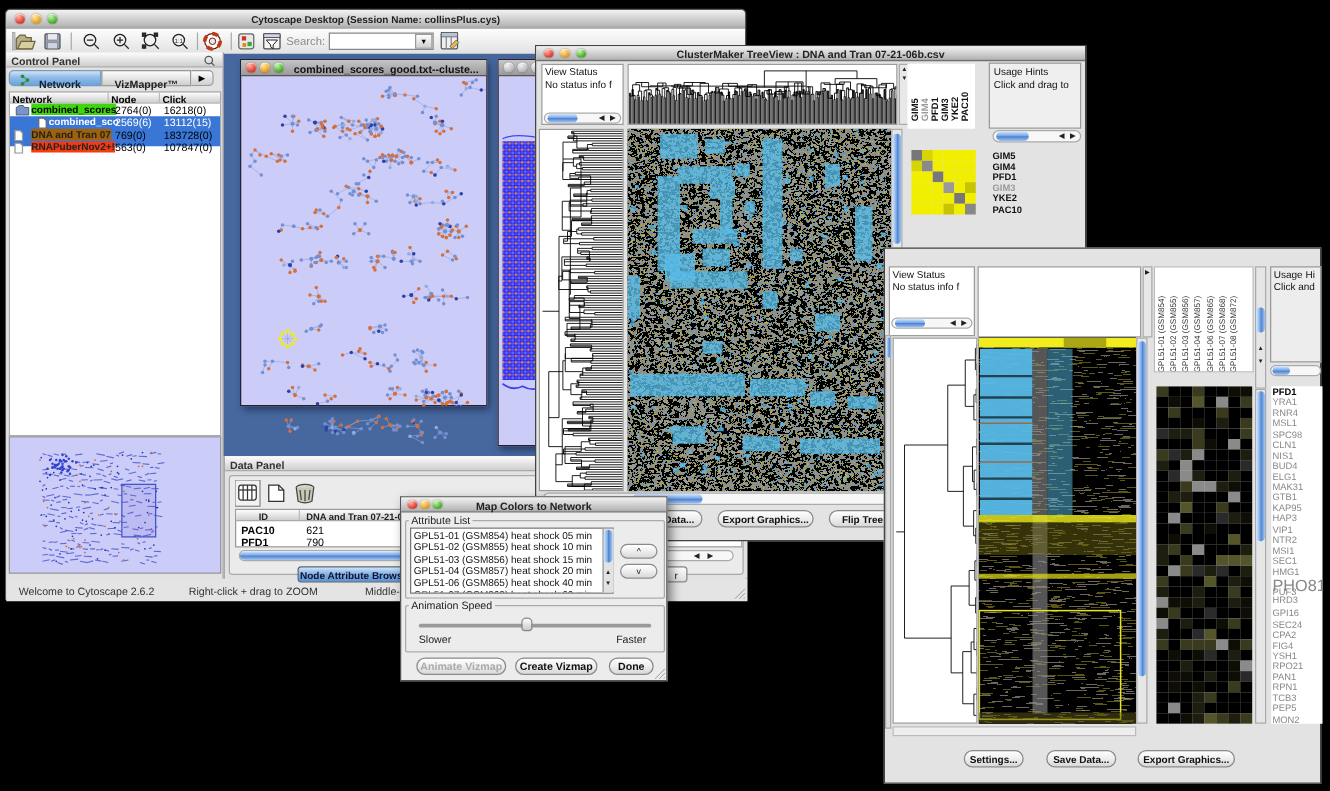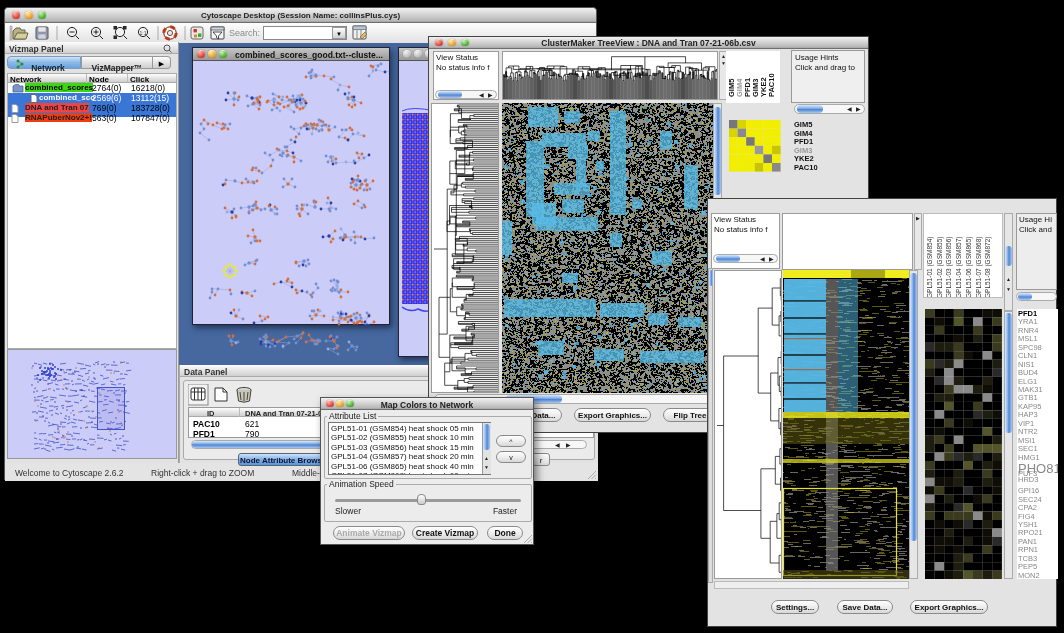--- a/index.html
+++ b/index.html
@@ -77,21 +77,21 @@
 <svg width="20" height="20" style="position:absolute;left:346px;top:0">
         <rect x="2" y="3" width="13" height="13" rx="1" fill="#f0f0f0" stroke="#555"></rect>
         <rect x="2" y="3" width="13" height="3.5" fill="#b9c4da" stroke="#555" stroke-width="0.6"></rect>
         <line x1="6" y1="6" x2="6" y2="16" stroke="#888"></line>
         <line x1="10" y1="6" x2="10" y2="16" stroke="#888"></line>
         <path d="M9 14 l5 -5 l2 2 l-5 5 z" fill="#e8b84a" stroke="#555" stroke-width="0.6"></path>
       </svg>
 </div>
 <div class="abs" style="left:0;top:34px;width:174px;height:421px;background:#e2e2e2;border-right:1px solid #9a9a9a">
 <div class="abs hdrgrad" style="left:0;top:0;width:100%;height:12px;border-bottom:1px solid #aaa">
-        <span style="position:absolute;left:4px;top:1.5px;font-size:8.5px;font-weight:bold;color:#333">Vizmap Panel</span>
+        <span style="position:absolute;left:4px;top:1.5px;font-size:8.5px;font-weight:bold;color:#333">Control Panel</span>
         <svg width="9" height="9" style="position:absolute;right:6px;top:1.5px">
           <circle cx="4" cy="4" r="3" fill="none" stroke="#555"></circle>
           <line x1="6" y1="6" x2="8.5" y2="8.5" stroke="#555"></line>
         </svg>
       </div>
 <div class="abs" style="left:2px;top:14px;width:170px;height:14px">
 <div class="abs" style="left:0;top:0;width:74px;height:13px;border:1px solid #7a9ac0;border-radius:4px 0 0 4px;background:linear-gradient(#cfe3f7,#8fbbe8 45%,#6ba3dd);text-align:center"><svg width="8" height="10" style="position:absolute;left:8px;top:2px">
             <circle cx="2" cy="2" r="1.5" fill="#2a8f2a"></circle>
             <circle cx="6" cy="5" r="1.5" fill="#2a8f2a"></circle>
             <circle cx="2" cy="8" r="1.5" fill="#2a8f2a"></circle>
@@ -122,21 +122,21 @@
             <path d="M1 0.5 h4 l2 2 v6 h-6 z" fill="#fff" stroke="#667"></path>
           </svg>
  <span style="position:absolute;left:31px;top:0;font-weight:bold;font-size:8px">combined_sco</span>
  <span style="position:absolute;left:84px;top:0">2569(6)</span>
           <span style="position:absolute;left:123px;top:0">13112(15)</span>
         </div>
 <div class="abs" style="left:0;top:20px;width:100%;height:10px">
  <svg width="8" height="9" style="position:absolute;left:3px;top:0.5px">
             <path d="M1 0.5 h4 l2 2 v6 h-6 z" fill="#fff" stroke="#999"></path>
           </svg>
- <span style="position:absolute;left:17px;top:0;background:#ef4444;font-weight:bold;color:#222;font-size:8px">DNA and Tran 07</span>
+ <span style="position:absolute;left:17px;top:0;background:#a16207;font-weight:bold;color:#222;font-size:8px">DNA and Tran 07</span>
  <span style="position:absolute;left:84px;top:0">769(0)</span>
           <span style="position:absolute;left:123px;top:0">183728(0)</span>
         </div>
 <div class="abs" style="left:0;top:30px;width:100%;height:10px">
  <svg width="8" height="9" style="position:absolute;left:3px;top:0.5px">
             <path d="M1 0.5 h4 l2 2 v6 h-6 z" fill="#fff" stroke="#999"></path>
           </svg>
  <span style="position:absolute;left:17px;top:0;background:#f03c10;font-weight:bold;color:#222;font-size:8px">RNAPuberNov2+!</span>
  <span style="position:absolute;left:84px;top:0">563(0)</span>
           <span style="position:absolute;left:123px;top:0">107847(0)</span>

